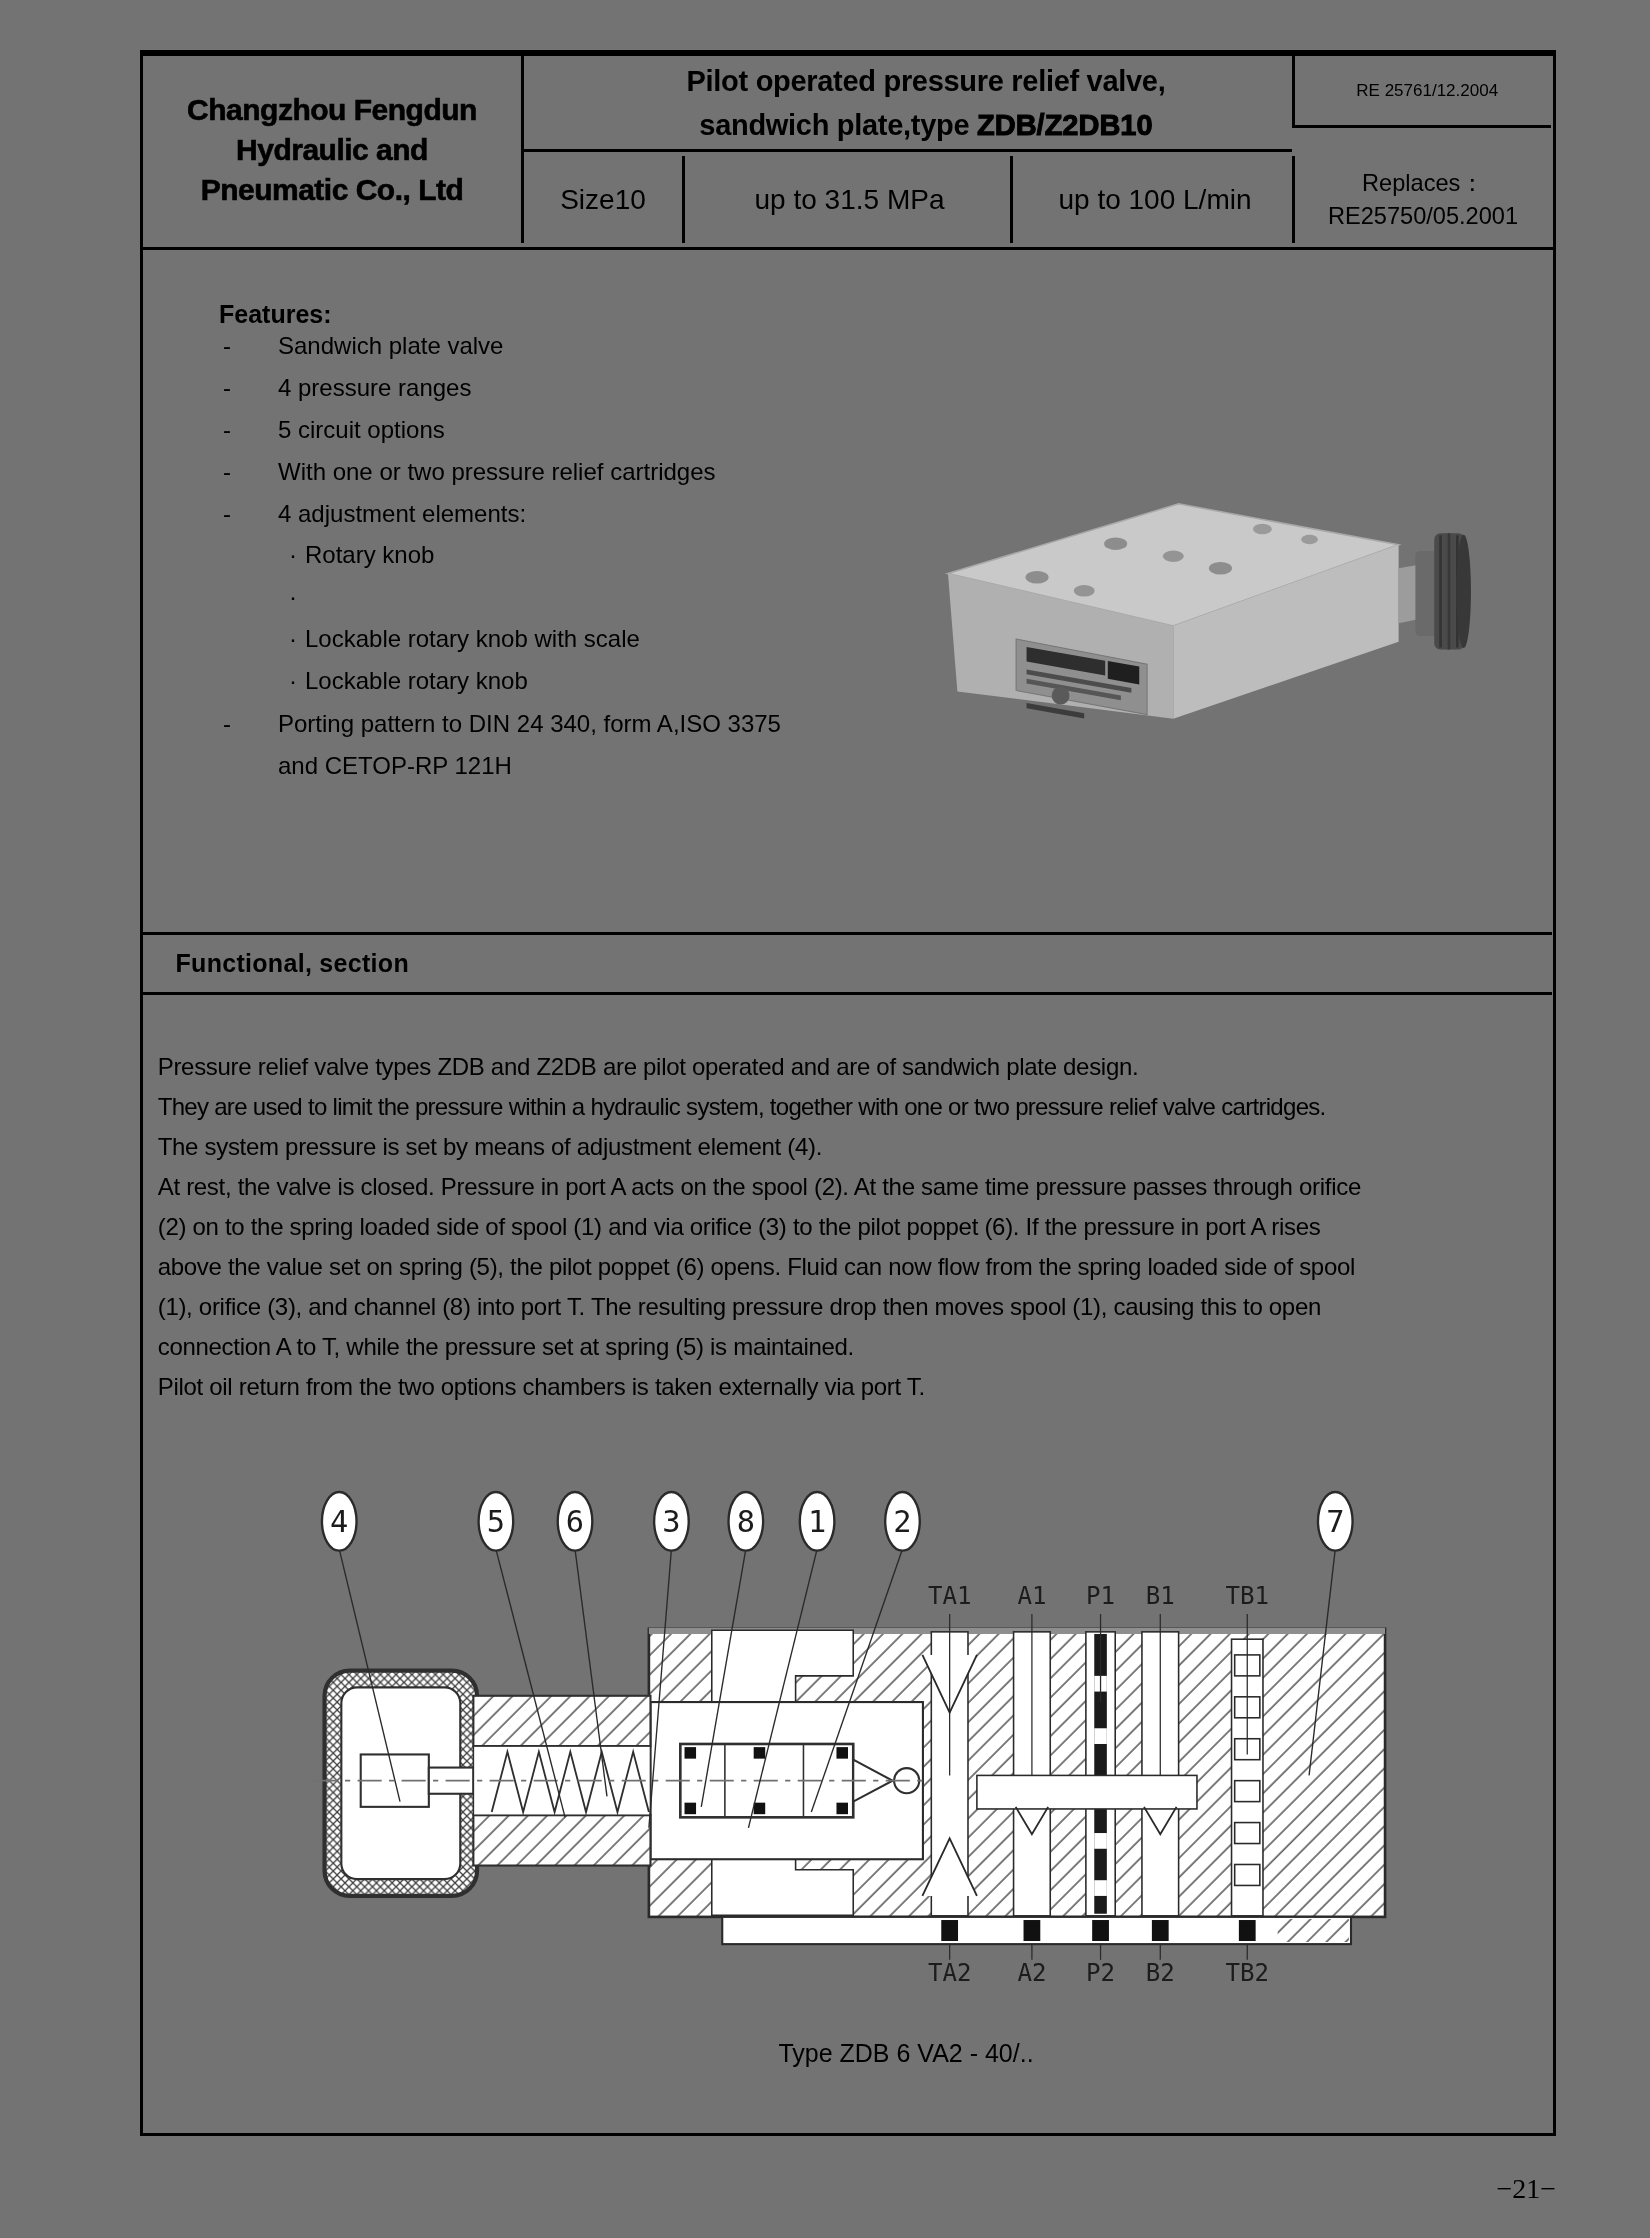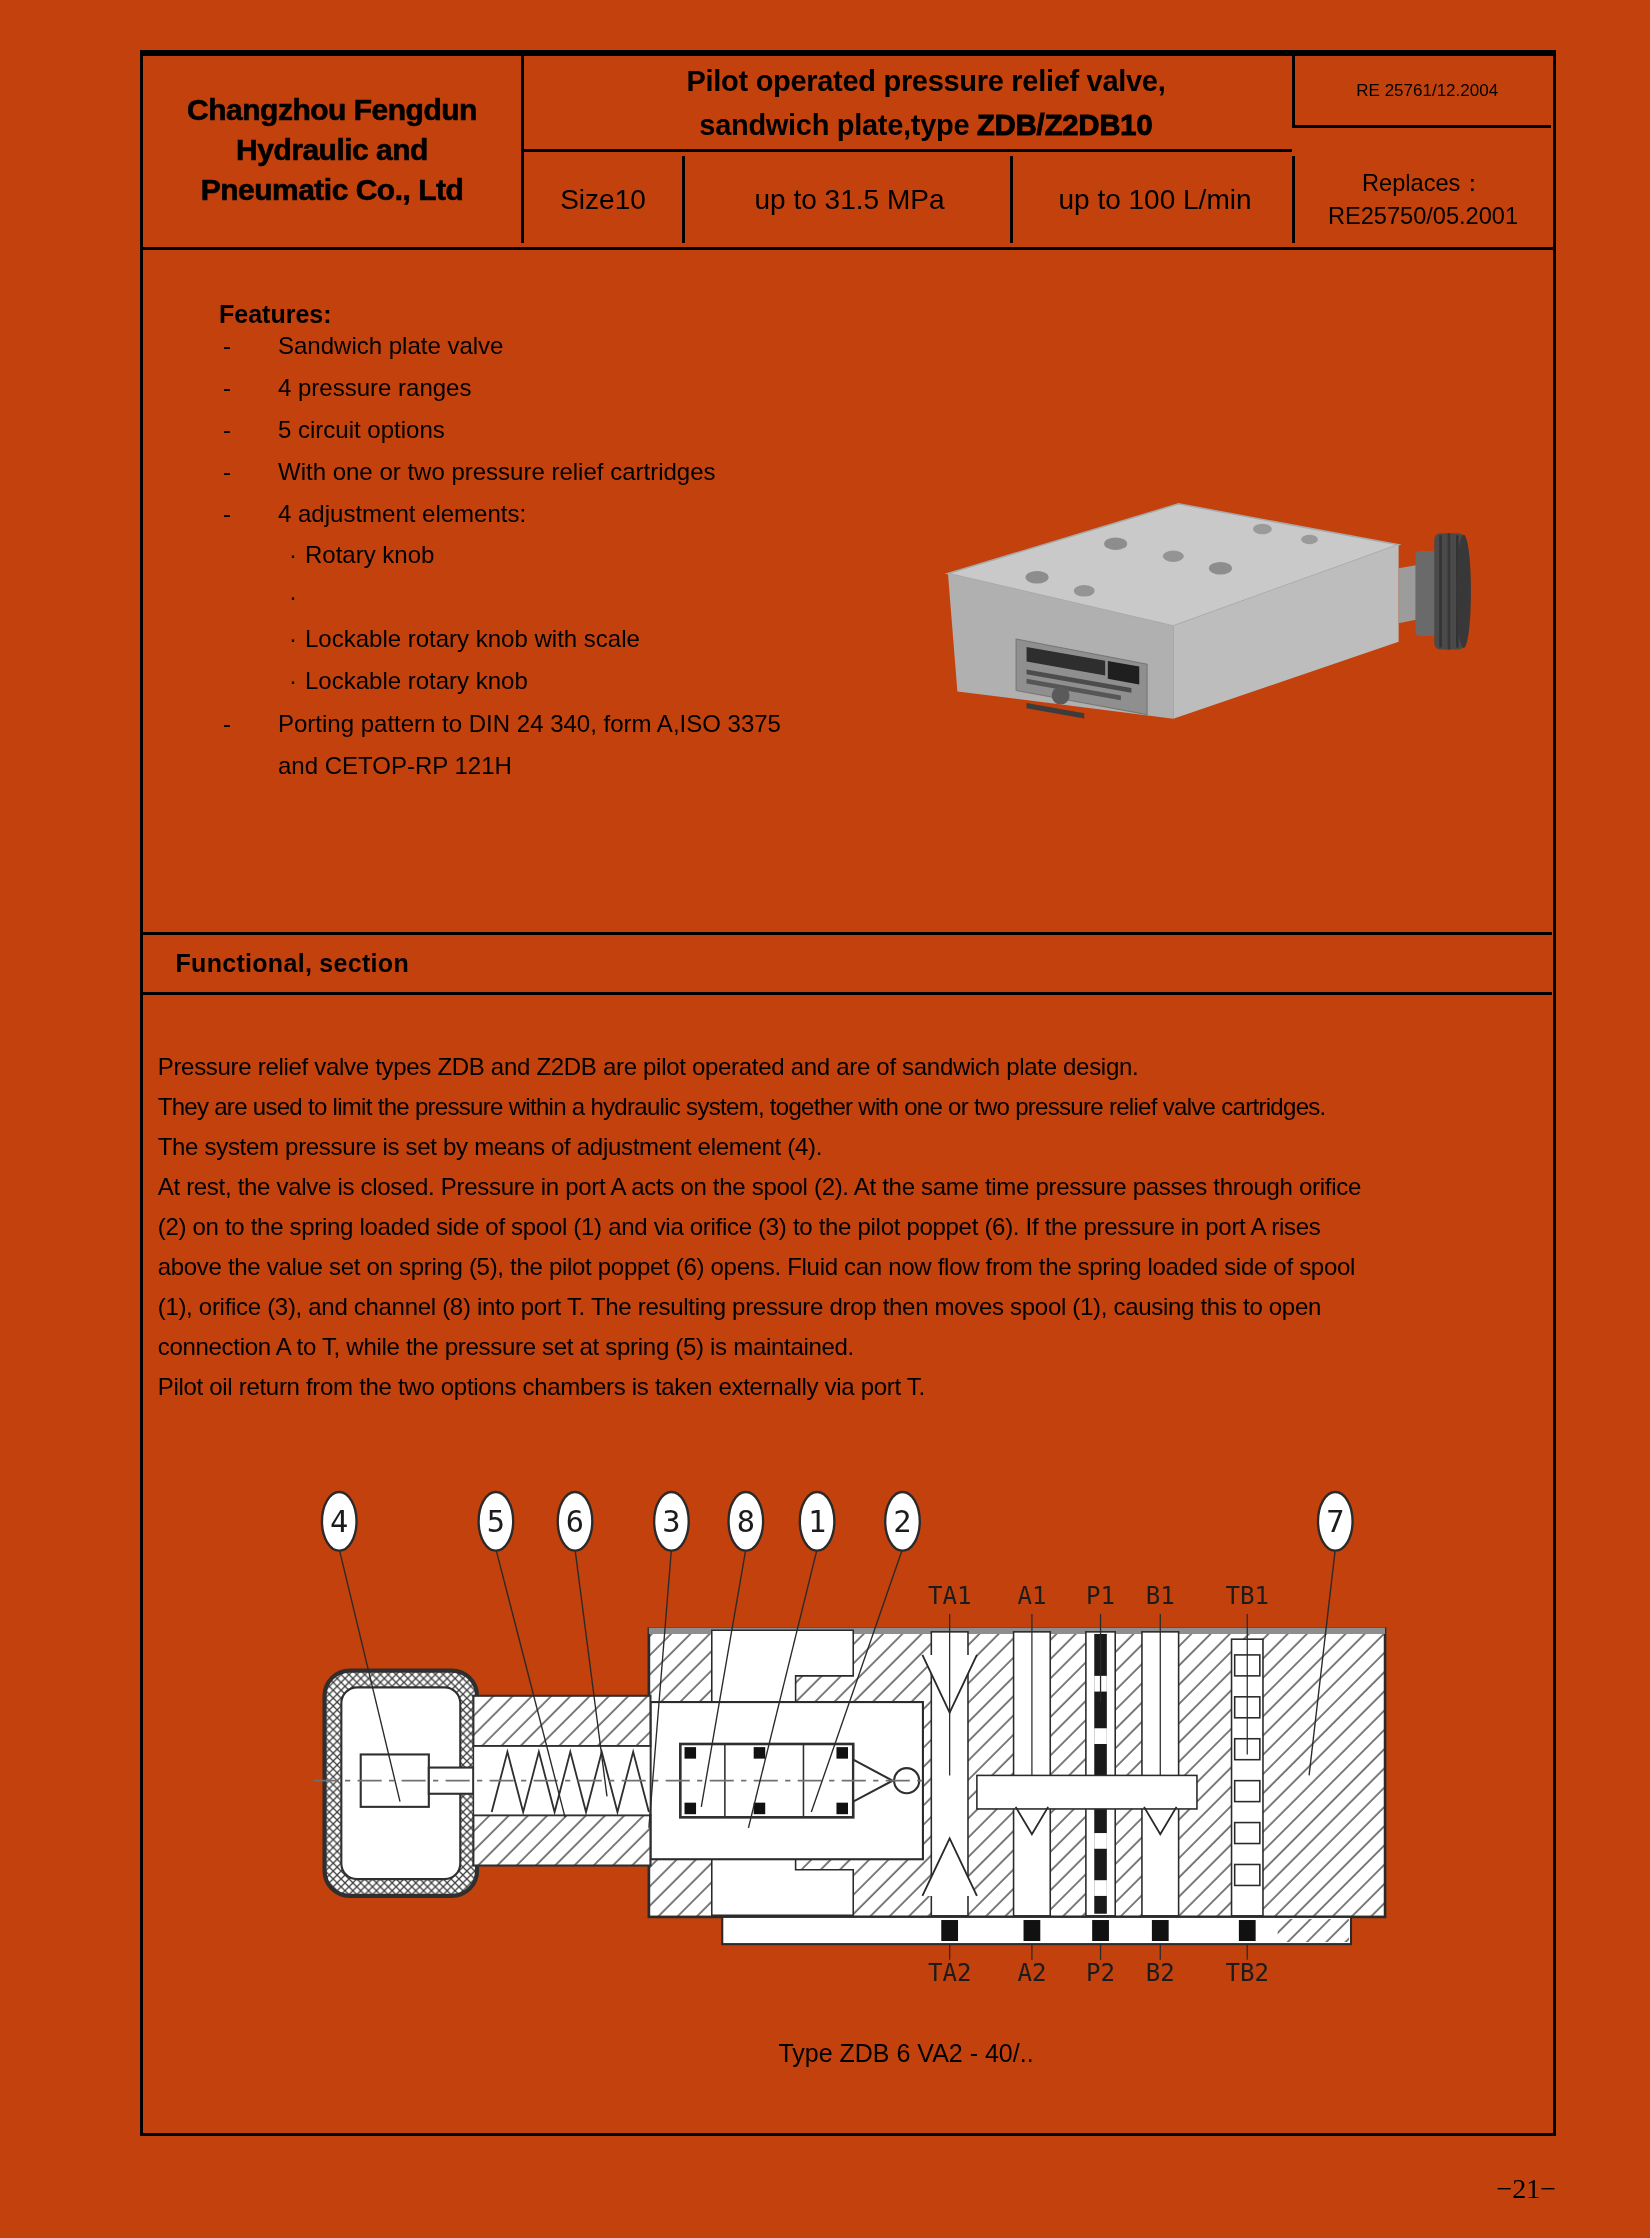--- a/index.html
+++ b/index.html
@@ -1,19 +1,19 @@
 <!DOCTYPE html>
 <html style="font-size:8.4px"><head>
 <meta charset="utf-8">
 <style>
   html,body{margin:0;padding:0;background:#e8e8e8;}
   .page{
     position:relative;
     width:1651px;height:2239px;
-    background:#c2410c;
+    background:#737373;
     font-family:"Liberation Sans",sans-serif;
     color:#000;
     overflow:hidden;
   }
   
   .header-table{
     position:absolute;left:140px;top:50px;width:1416px;height:198px;
     border:3.7px solid #000;border-top-width:6.8px;border-bottom:none;
     box-sizing:border-box;
   }

